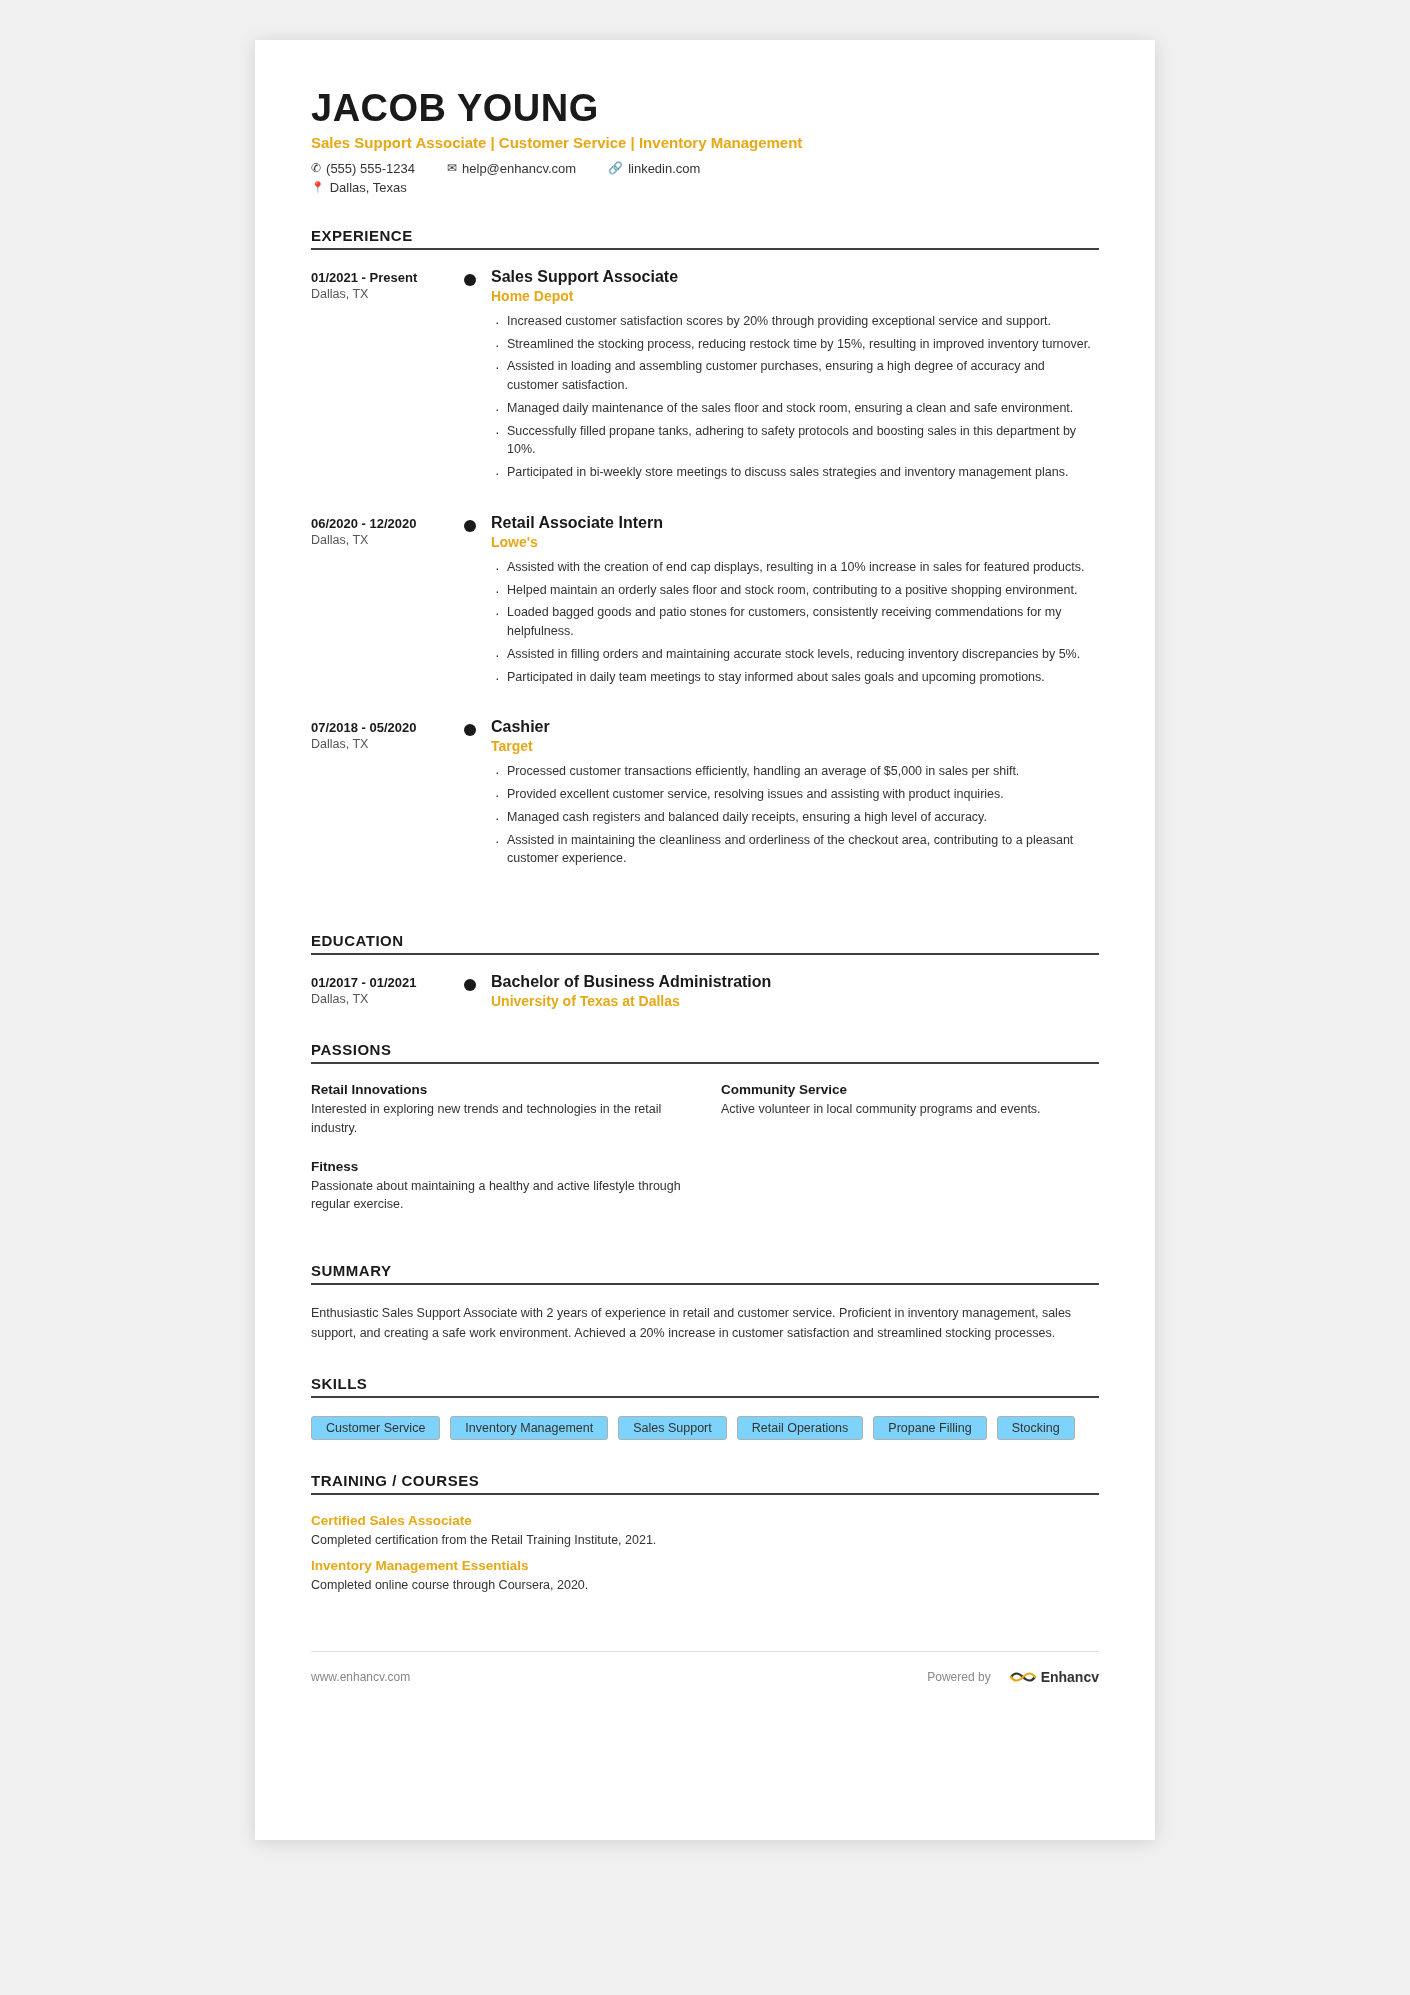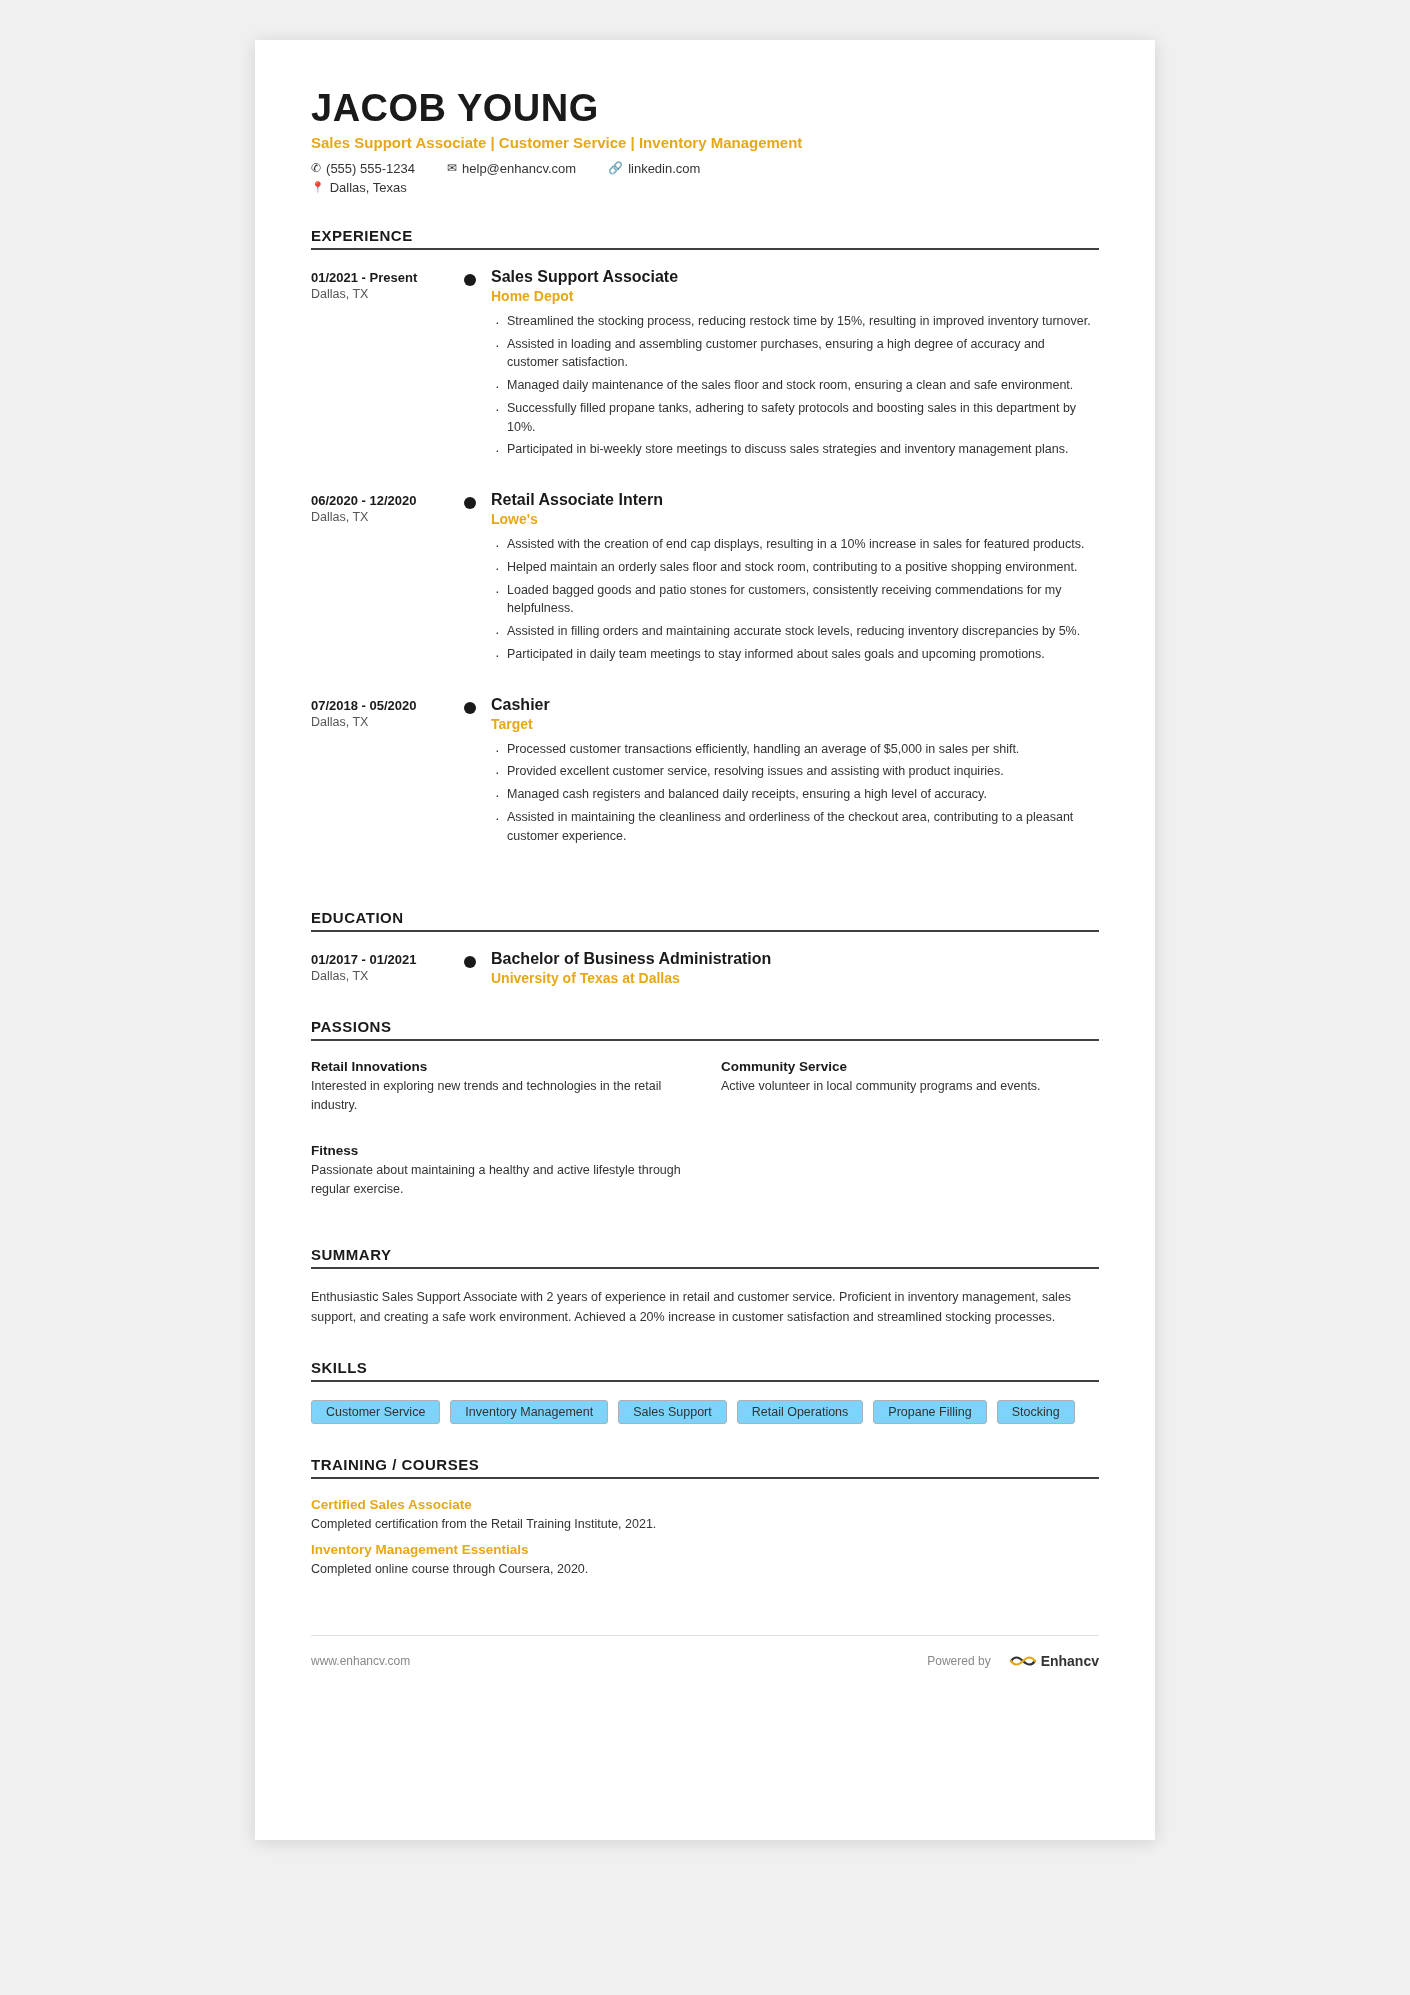--- a/index.html
+++ b/index.html
@@ -151,21 +151,21 @@
     }
     .edu-school {
       font-size: 14px;
       font-weight: 700;
       color: #e6a817;
       margin-top: 2px;
     }
     .passions-grid {
       display: grid;
       grid-template-columns: 1fr 1fr;
-      gap: 12px 32px;
+      gap: 5px 32px;
     }
     .passion-item {
       margin-bottom: 16px;
     }
     .passion-title {
       font-size: 13.5px;
       font-weight: 700;
       color: #1a1a1a;
       margin-bottom: 3px;
     }
@@ -272,20 +272,21 @@
 
   <div class="experience-grid">
     <div>
       <div class="exp-date">01/2021 - Present</div>
       <div class="exp-location-label">Dallas, TX</div>
     </div>
     <div class="exp-right">
       <div class="exp-job-title">Sales Support Associate</div>
       <div class="exp-company">Home Depot</div>
       <ul class="exp-bullets">
+        <li>Increased customer satisfaction scores by 20% through providing exceptional service and support.</li>
         <li>Streamlined the stocking process, reducing restock time by 15%, resulting in improved inventory turnover.</li>
         <li>Assisted in loading and assembling customer purchases, ensuring a high degree of accuracy and customer satisfaction.</li>
         <li>Managed daily maintenance of the sales floor and stock room, ensuring a clean and safe environment.</li>
         <li>Successfully filled propane tanks, adhering to safety protocols and boosting sales in this department by 10%.</li>
         <li>Participated in bi-weekly store meetings to discuss sales strategies and inventory management plans.</li>
       </ul>
     </div>
   </div>
 
   <div class="experience-grid">

